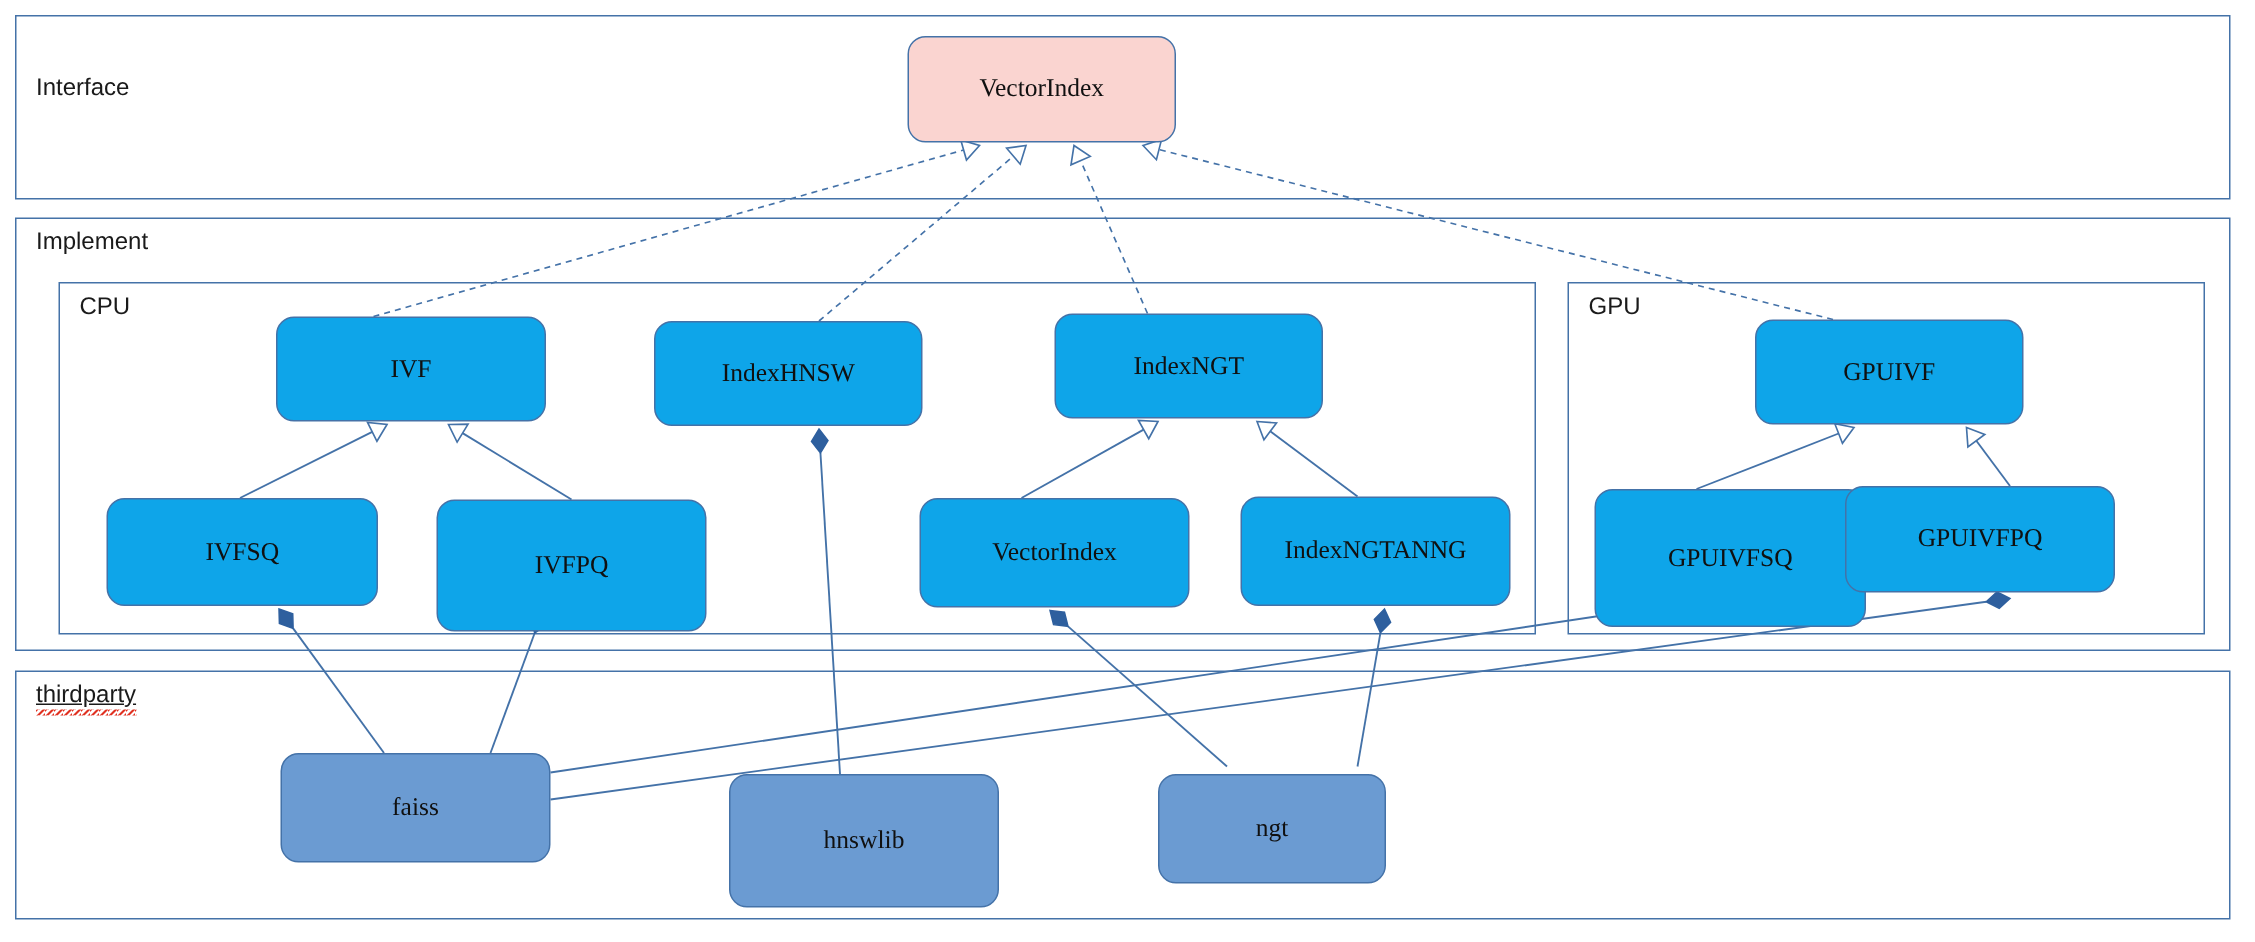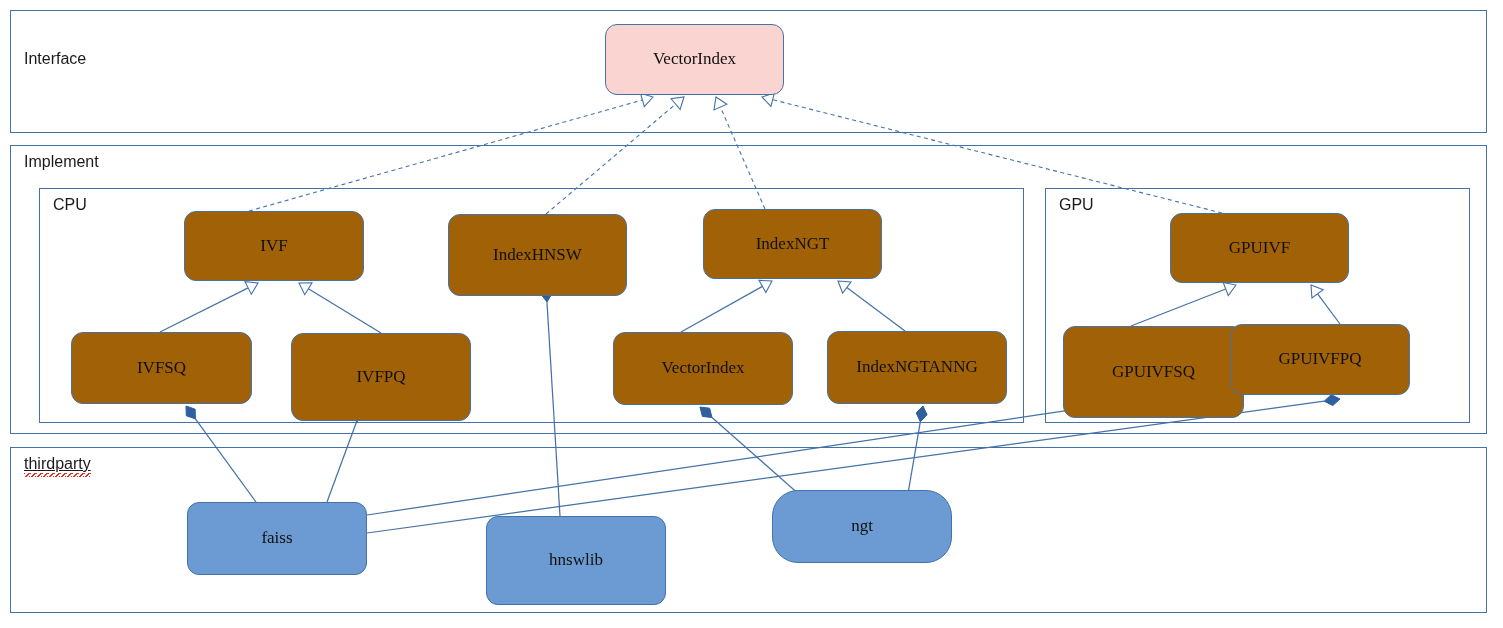--- a/index.html
+++ b/index.html
@@ -9,21 +9,21 @@
   .pkg{position:absolute;border:1.4px solid #4472a8;background:transparent;box-sizing:border-box;}
   .pkg-label{position:absolute;font-family:"Liberation Sans",sans-serif;font-size:16px;color:#1a1a1a;white-space:nowrap;}
   .pkg-label.misspelled{text-decoration:underline;text-decoration-color:#1a1a1a;
       background-image:repeating-linear-gradient(135deg,#e03020 0 1.4px,transparent 1.4px 3px);
       background-repeat:repeat-x;background-size:6px 4px;background-position:left bottom;padding-bottom:4px;}
 
   .node{position:absolute;box-sizing:border-box;border-radius:12px;border:1.3px solid #4472a8;
         display:flex;align-items:center;justify-content:center;text-align:center;
         font-family:"Liberation Serif",serif;font-size:17px;color:#101010;line-height:1.1;}
   .node.iface{background:#fad4d0;}
-  .node.impl{background:#a16207;}
+  .node.impl{background:#0ea5e9;}
   .node.third{background:#6B9BD2;}
 
   svg.edges{position:absolute;left:0;top:0;width:1503px;height:628px;overflow:visible;pointer-events:none;}
   .lnk{fill:none;stroke:#4472a8;stroke-width:1.25;}
   .lnk.real{stroke-dasharray:4 3.4;stroke-width:1.1;}
   .tri{fill:#ffffff;stroke:#4472a8;stroke-width:1.1;}
   .dia{fill:#2e5f9e;stroke:#2e5f9e;stroke-width:1;}
 </style>
 </head>
 <body>
@@ -111,21 +111,21 @@
         <path d="M 923 406 L 927.0692118805862 414.8142790216158 L 920.2965789582265 421.76995607701224 L 916.2273670776403 412.95567705539645 Z" class="dia"></path>
       </g>
     </svg>
   <div id="node-layer">
       <div class="node iface" style="left: 605px; top: 24px; width: 179px; height: 71px;">
         <span>VectorIndex</span>
       </div>
       <div class="node impl" style="left: 184px; top: 211px; width: 180px; height: 70px;">
         <span>IVF</span>
       </div>
-      <div class="node impl" style="left: 448px; top: 214px; width: 179px; height: 82px;">
+      <div class="node impl" style="left: 436px; top: 214px; width: 179px; height: 70px;">
         <span>IndexHNSW</span>
       </div>
       <div class="node impl" style="left: 703px; top: 209px; width: 179px; height: 70px;">
         <span>IndexNGT</span>
       </div>
       <div class="node impl" style="left: 1170px; top: 213px; width: 179px; height: 70px;">
         <span>GPUIVF</span>
       </div>
       <div class="node impl" style="left: 71px; top: 332px; width: 181px; height: 72px;">
         <span>IVFSQ</span>
@@ -144,17 +144,17 @@
       </div>
       <div class="node impl" style="left: 1230px; top: 324px; width: 180px; height: 71px;">
         <span>GPUIVFPQ</span>
       </div>
       <div class="node third" style="left: 187px; top: 502px; width: 180px; height: 73px;">
         <span>faiss</span>
       </div>
       <div class="node third" style="left: 486px; top: 516px; width: 180px; height: 89px;">
         <span>hnswlib</span>
       </div>
-      <div class="node third" style="left: 772px; top: 490px; width: 180px; height: 73px; border-radius: 26px;">
+      <div class="node third" style="left: 772px; top: 516px; width: 152px; height: 73px;">
         <span>ngt</span>
       </div>
     </div>
 </div>
 
 </body></html>

